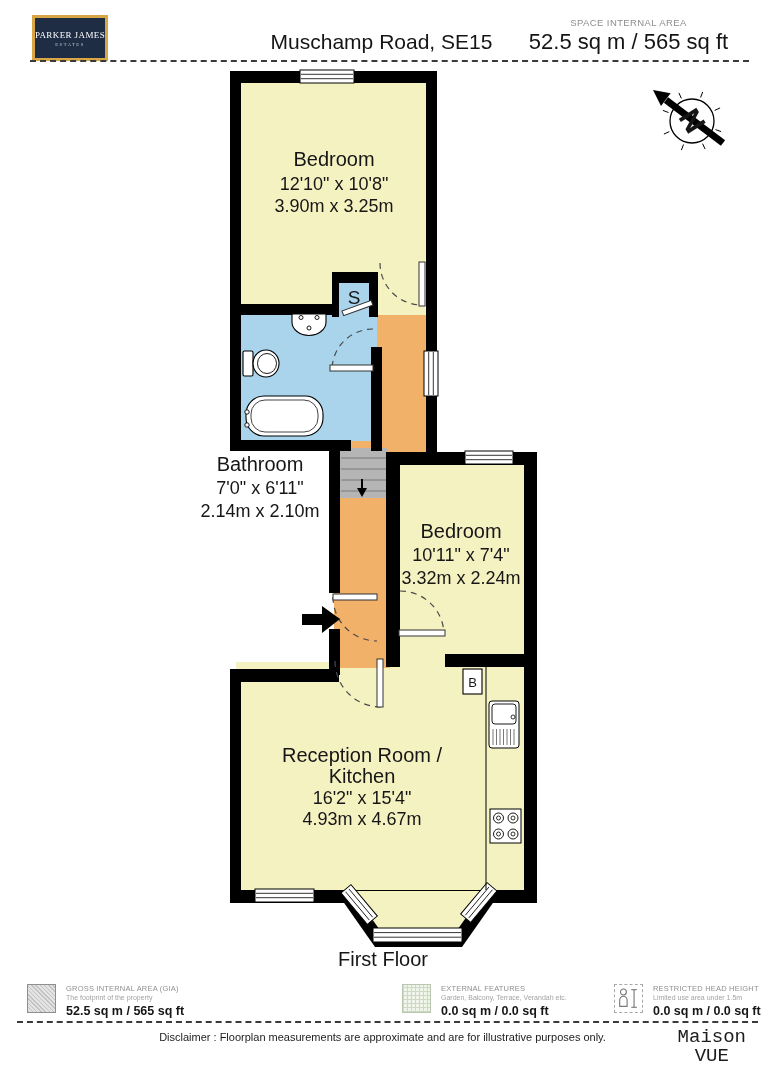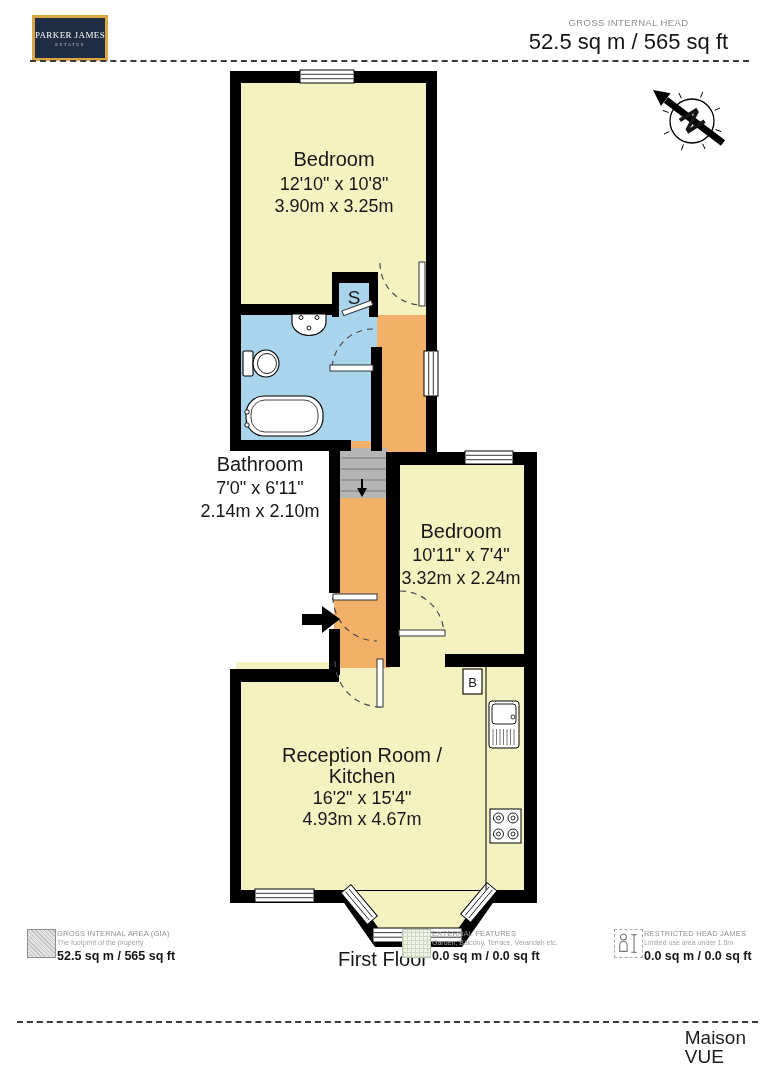--- a/index.html
+++ b/index.html
@@ -17,48 +17,49 @@
   .gia-value{font-size:22px;color:#151515;margin-top:1px;}
   .rule{position:absolute;border-top:2px dashed #3a3a3a;}
   .rule-top{top:60px;left:30px;width:719px;}
   .rule-bottom{top:1021px;left:17px;width:741px;}
   
   .plan{position:absolute;left:0;top:0;}
   .plan text{font-family:"Liberation Sans",sans-serif;fill:#161616;}
   .rname{font-size:20px;}
   .rdim{font-size:18px;}
   
-  .legend-item{position:absolute;top:929px;display:flex;gap:1px;}
+  .legend-item{position:absolute;top:984px;display:flex;gap:10px;}
   .li-icon{width:29px;height:29px;box-sizing:border-box;flex:0 0 auto;}
   .icon-gia{border:1px solid #8f8f8f;
     background:repeating-linear-gradient(45deg,#c2c2c2 0,#c2c2c2 1px,#e3e3e3 1px,#e3e3e3 3px);}
   .icon-ext{border:1px solid #b9c6b0;background-color:#f0f4ea;
     background-image:repeating-linear-gradient(0deg,#ccd9c3 0,#ccd9c3 1px,transparent 1px,transparent 4px),
                      repeating-linear-gradient(90deg,#ccd9c3 0,#ccd9c3 1px,transparent 1px,transparent 4px);}
   .icon-rhh{border:1px dashed #a9a9a9;display:flex;align-items:center;justify-content:center;}
   .li-title{font-size:7.5px;color:#8f8f8f;letter-spacing:.2px;white-space:nowrap;}
   .li-sub{font-size:7px;color:#a3a3a3;margin-top:1px;white-space:nowrap;}
   .li-val{font-size:12.5px;color:#161616;font-weight:700;margin-top:3px;white-space:nowrap;}
   
   .disclaimer{position:absolute;top:1031px;left:60px;width:645px;text-align:center;
               font-size:11px;line-height:12.5px;color:#1c1c1c;}
-  .brand{position:absolute;top:1028px;right:17px;text-align:left;
-         font-family:Liberation Sans, sans-serif;font-size:19px;line-height:19px;color:#1c1c1c;}
+  .brand{position:absolute;top:1028px;right:17px;text-align:center;
+         font-family:Liberation Mono, monospace;font-size:19px;line-height:19px;color:#1c1c1c;}
 </style>
 </head>
 <body>
 
 <div class="page">
 
   <div class="logo">
     <div class="logo-name">PARKER JAMES</div>
     <div class="logo-sub">ESTATES</div>
   </div>
+  <div class="title">Muschamp Road, SE15</div>
   <div class="gia-block">
-    <div class="gia-label">GROSS INTERNAL HEAD</div>
+    <div class="gia-label">SPACE INTERNAL AREA</div>
     <div class="gia-value">52.5 sq m / 565 sq ft</div>
   </div>
   <div class="rule rule-top"></div>
 
   <svg class="plan" width="763" height="1080" viewBox="0 0 763 1080">
 
     <g>
       <rect x="234" y="76" width="200" height="239" fill="#f5f2c2"></rect>
       <rect x="338" y="282" width="32" height="34" fill="#a9d4ec"></rect>
       <rect x="236" y="310" width="141" height="136" fill="#a9d4ec"></rect>
@@ -282,27 +283,28 @@
         <g fill="none" stroke="#777" stroke-width="1.2">
           <circle cx="8" cy="6.5" r="3.2"></circle>
           <path d="M4,22 v-6.5 a4,4.5 0 0 1 8,0 V22 z"></path>
           <line x1="19.5" y1="4" x2="19.5" y2="23"></line>
           <line x1="16.5" y1="4" x2="22.5" y2="4"></line>
           <line x1="16.5" y1="23" x2="22.5" y2="23"></line>
         </g>
       </svg>
     </div>
     <div>
-      <div class="li-title">RESTRICTED HEAD JAMES</div>
+      <div class="li-title">RESTRICTED HEAD HEIGHT</div>
       <div class="li-sub">Limited use area under 1.5m</div>
       <div class="li-val">0.0 sq m / 0.0 sq ft</div>
     </div>
   </div>
 
   <div class="rule rule-bottom"></div>
   <div class="disclaimer">
+    <div>Disclaimer : Floorplan measurements are approximate and are for illustrative purposes only.</div>
   </div>
   <div class="brand">
     <div>Maison</div>
     <div>VUE</div>
   </div>
 
 </div>
 
 </body></html>

